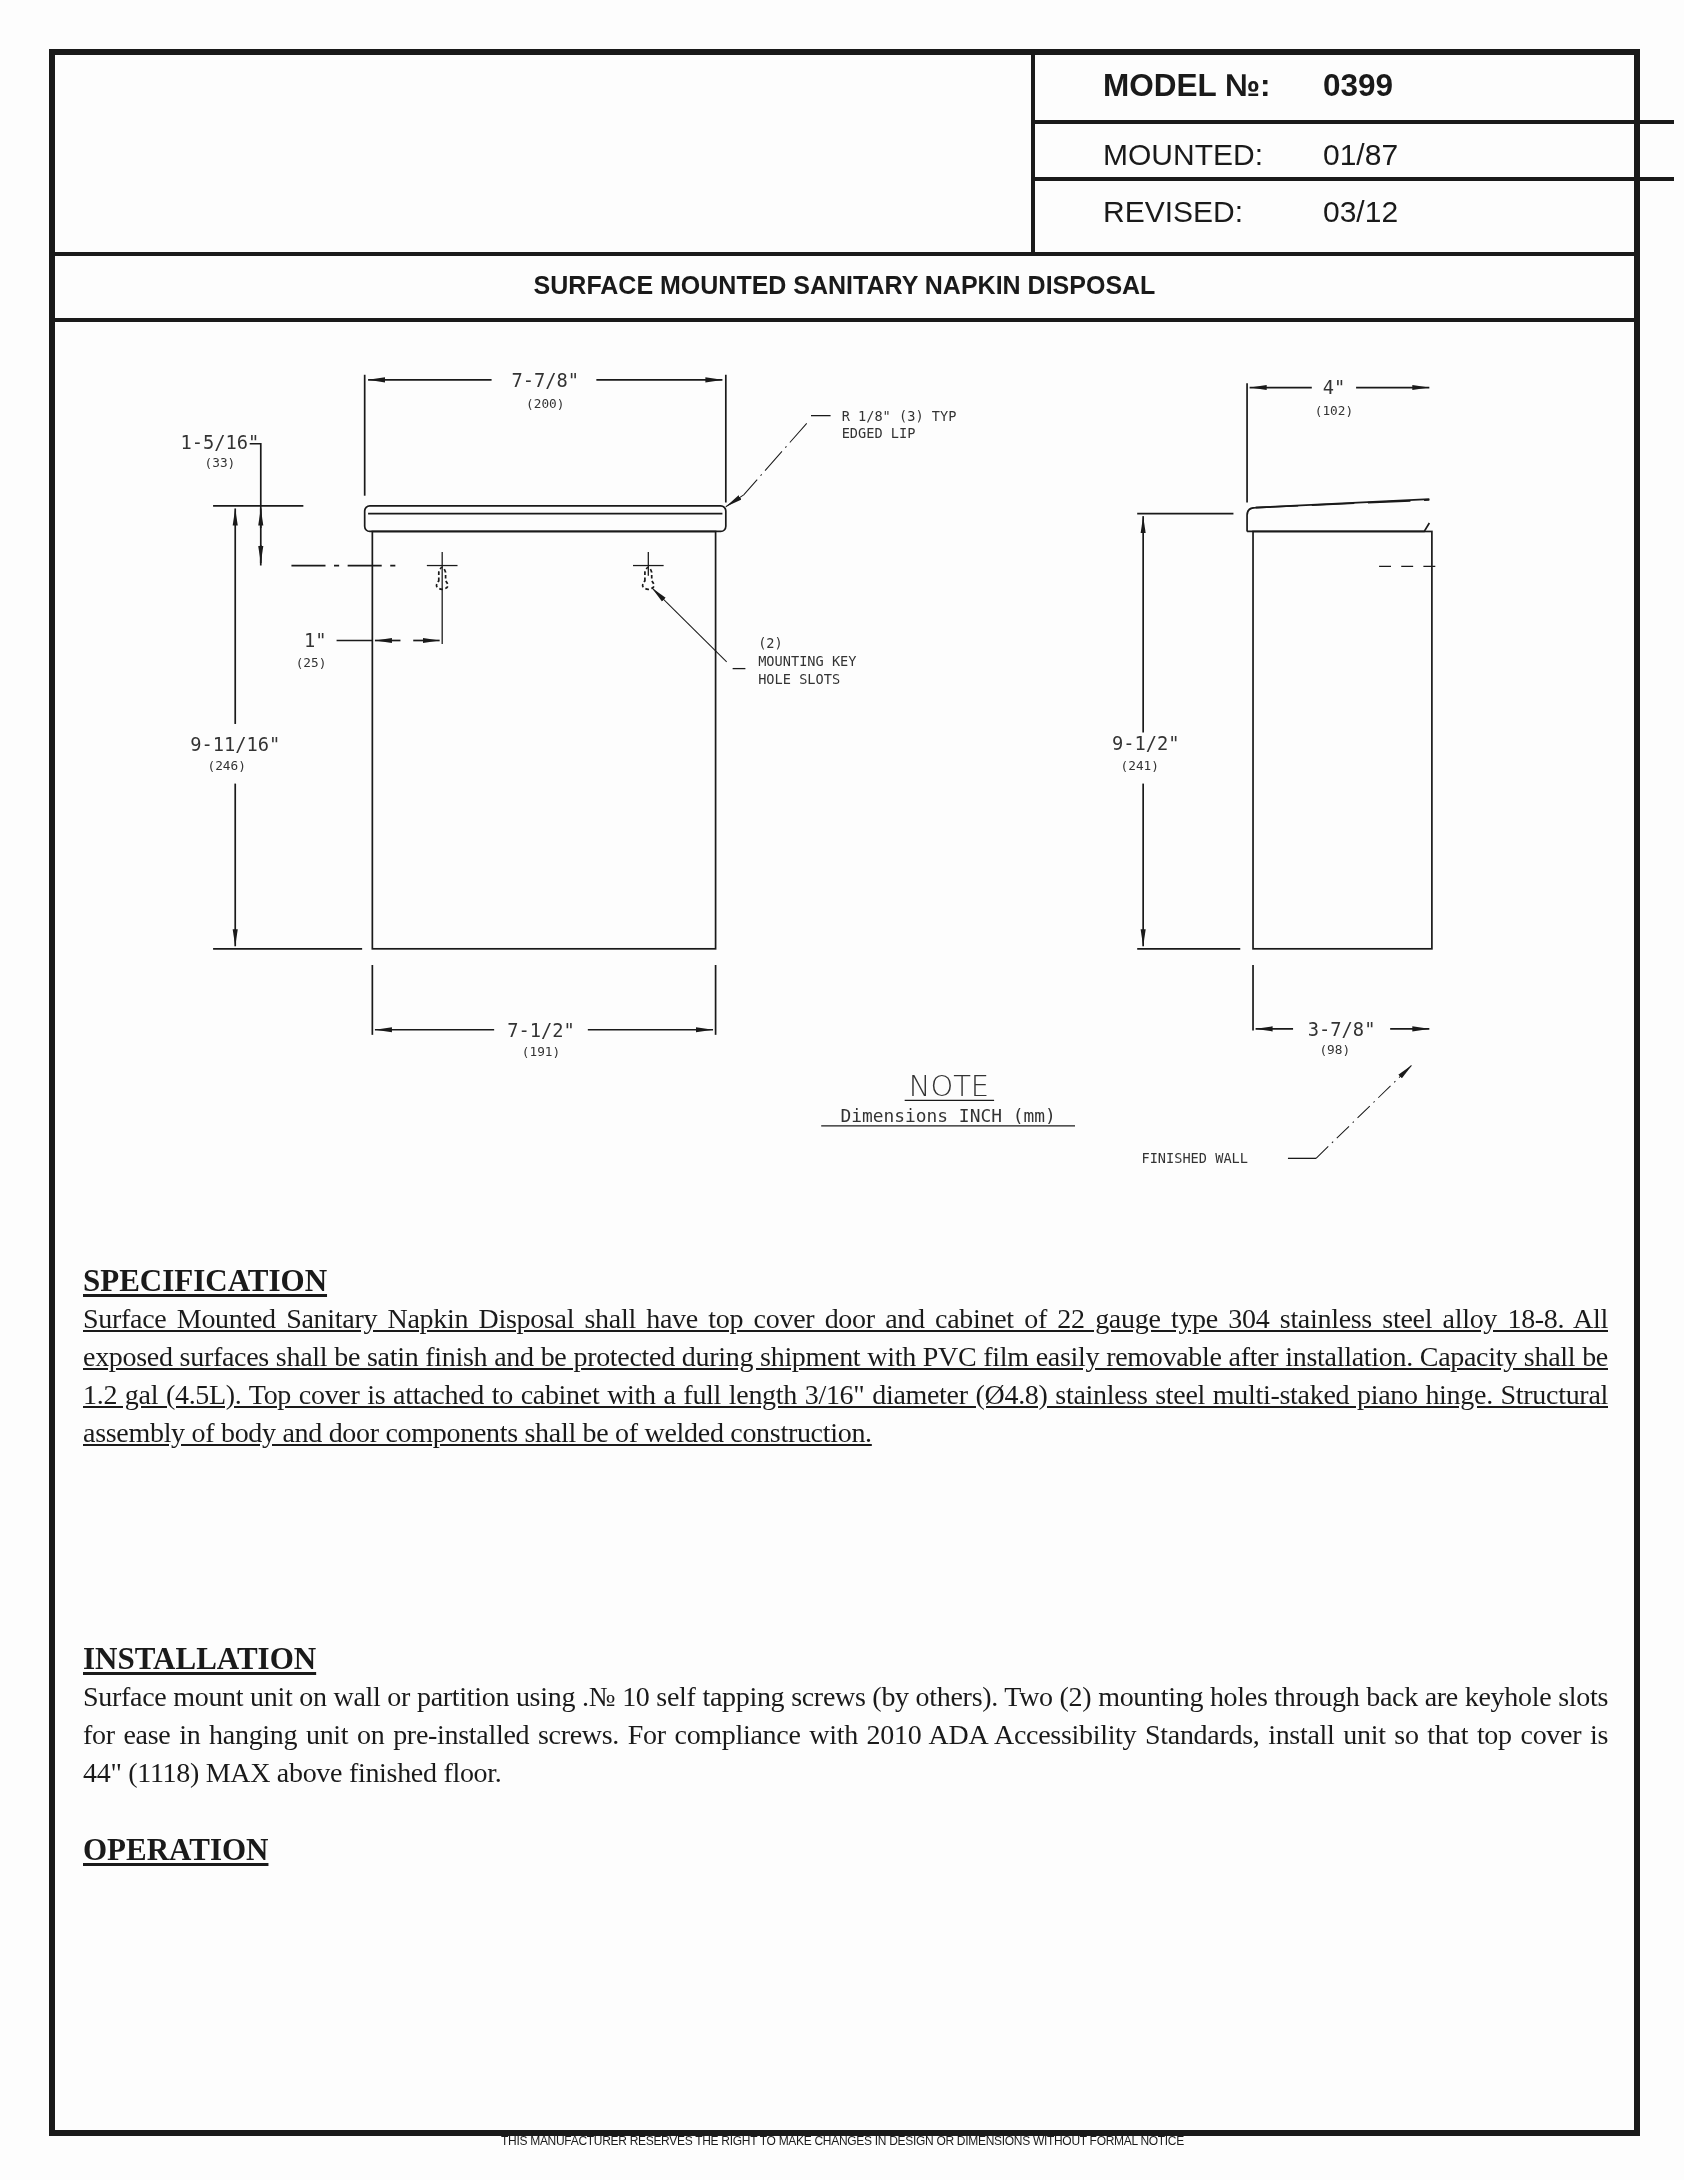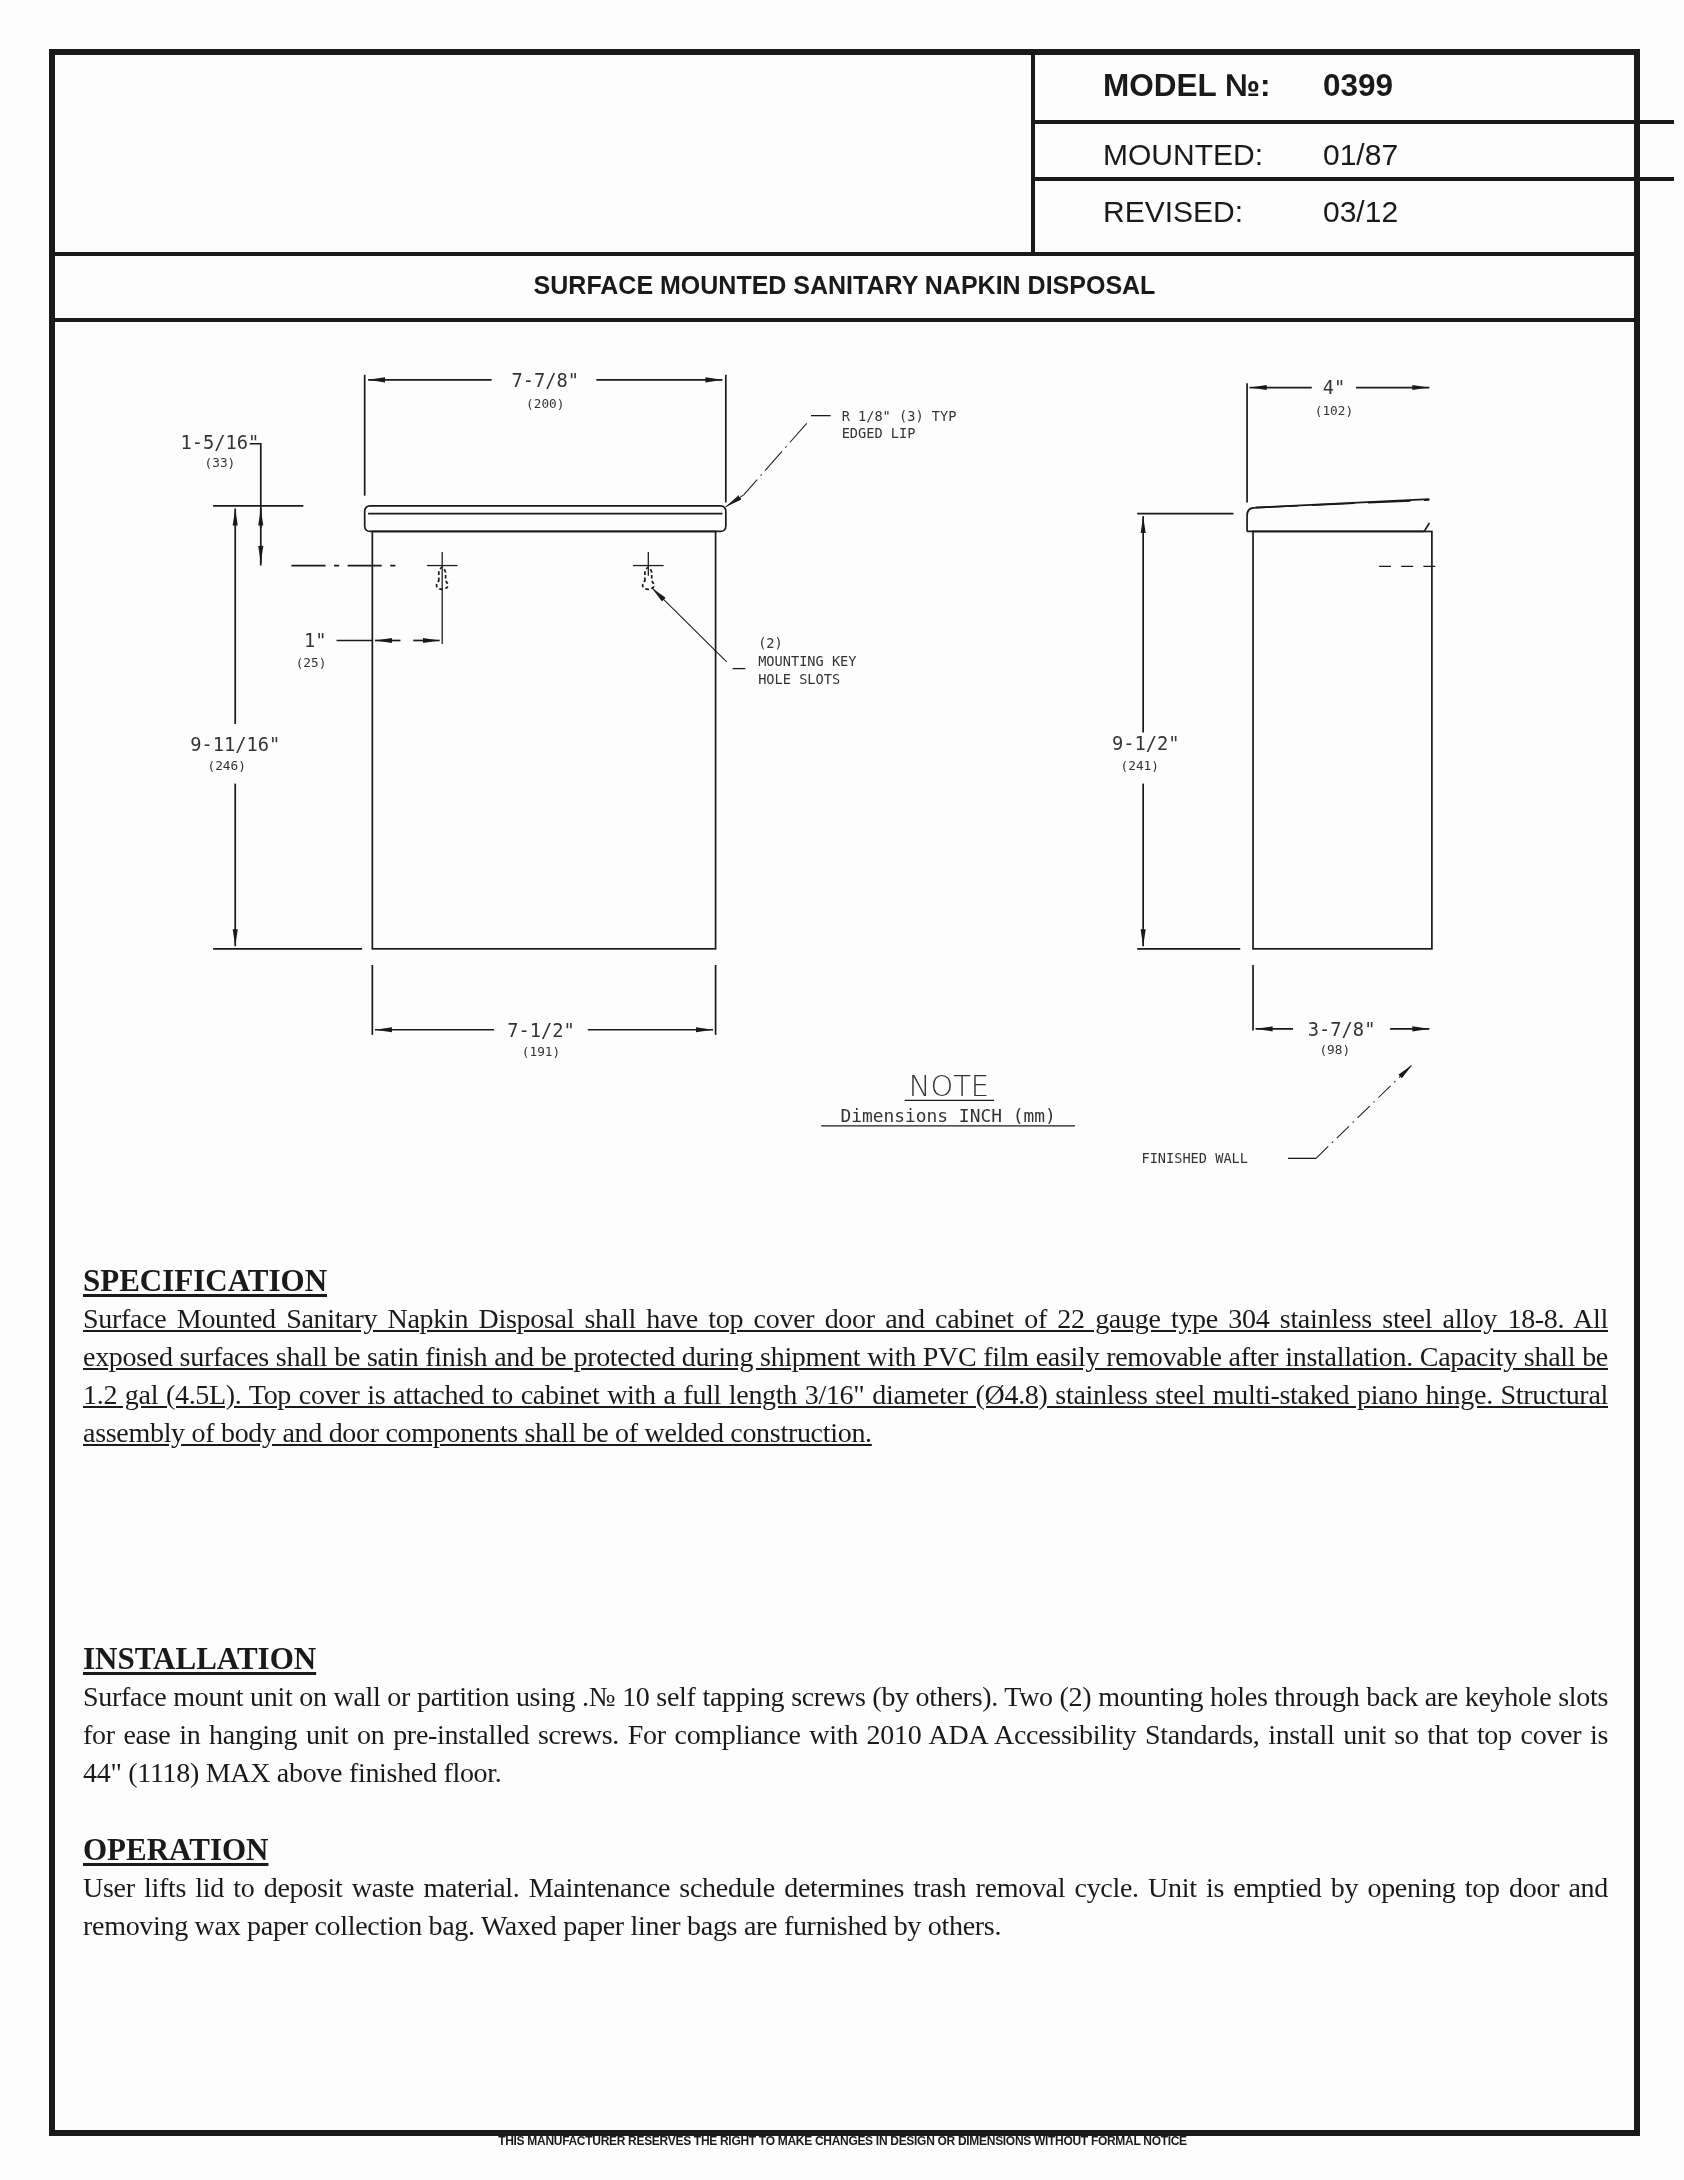--- a/index.html
+++ b/index.html
@@ -15,21 +15,21 @@
   .hdr-label { left:68px; }
   .hdr-val { left:288px; }
   .bold { font-weight:bold; font-size:31.5px; }
   .title-bar { position:absolute; left:0; top:197px; width:1579px; height:62px; border-top:4.3px solid #1a1a1a; border-bottom:4.3px solid #1a1a1a; }
   .title-text { position:absolute; left:0; right:0; top:11px; text-align:center; font-family:"Liberation Sans", sans-serif; font-weight:bold; font-size:25px; line-height:37px; }
   svg.drawing { position:absolute; left:0; top:0; }
   .cad { font-family:"DejaVu Sans Mono", monospace; fill:#333; }
   .section { position:absolute; left:83px; width:1525px; font-family:"Liberation Serif", serif; }
   .section h2 { margin:0; font-size:31px; line-height:34px; font-weight:bold; text-decoration:underline; text-decoration-thickness:3.4px; text-underline-offset:3.4px; display:inline-block; }
   .section p { margin:1.7px 0 0 0; font-size:28px; line-height:38px; text-align:justify; letter-spacing:-0.3px; }
-  .footer { position:absolute; left:0; right:0; top:2134px; text-align:center; font-family:"Liberation Sans", sans-serif; font-weight:bold; font-size:12px; letter-spacing:-0.3px; }
+  .footer { position:absolute; left:0; right:0; top:2134px; text-align:center; font-family:"Liberation Sans", sans-serif; font-weight:normal; font-size:12px; letter-spacing:-0.3px; }
 </style>
 </head>
 <body>
 
 <div class="frame">
   <div class="hdr">
     <div class="hdr-box">
       <div class="hdr-row r1">
         <span class="hdr-label bold">MODEL №:</span>
         <span class="hdr-val bold">0399</span>
@@ -171,17 +171,16 @@
   <p>Surface Mounted Sanitary Napkin Disposal shall have top cover door and cabinet of 22 gauge type 304 stainless steel alloy 18-8.  All exposed surfaces shall be satin finish and be protected during shipment with PVC film easily removable after installation.  Capacity shall be 1.2 gal (4.5L).  Top cover is attached to cabinet with a  full length 3/16" diameter (Ø4.8) stainless steel multi-staked piano hinge.  Structural assembly of body and door components shall be of welded construction.</p>
 </div>
 
 <div class="section" style="top:1642px;">
   <h2>INSTALLATION</h2>
   <p>Surface mount unit on wall or partition using .№ 10 self tapping screws (by others).  Two (2) mounting holes through back are keyhole slots for ease in hanging unit on pre-installed screws.  For compliance with 2010 ADA Accessibility Standards, install unit so that top cover is 44" (1118) MAX above finished floor.</p>
 </div>
 
 <div class="section" style="top:1833px;">
   <h2>OPERATION</h2>
-  <p>User lifts lid to deposit waste material.  Maintenance schedule determines trash removal cycle.  Unit is emptied by opening top door and removing wax paper collection bag.  Waxed paper liner bags are furnished by others.</p>
 </div>
 
 <div class="footer">THIS MANUFACTURER RESERVES THE RIGHT TO MAKE CHANGES IN DESIGN OR DIMENSIONS WITHOUT FORMAL NOTICE</div>
 
 
 </body></html>

